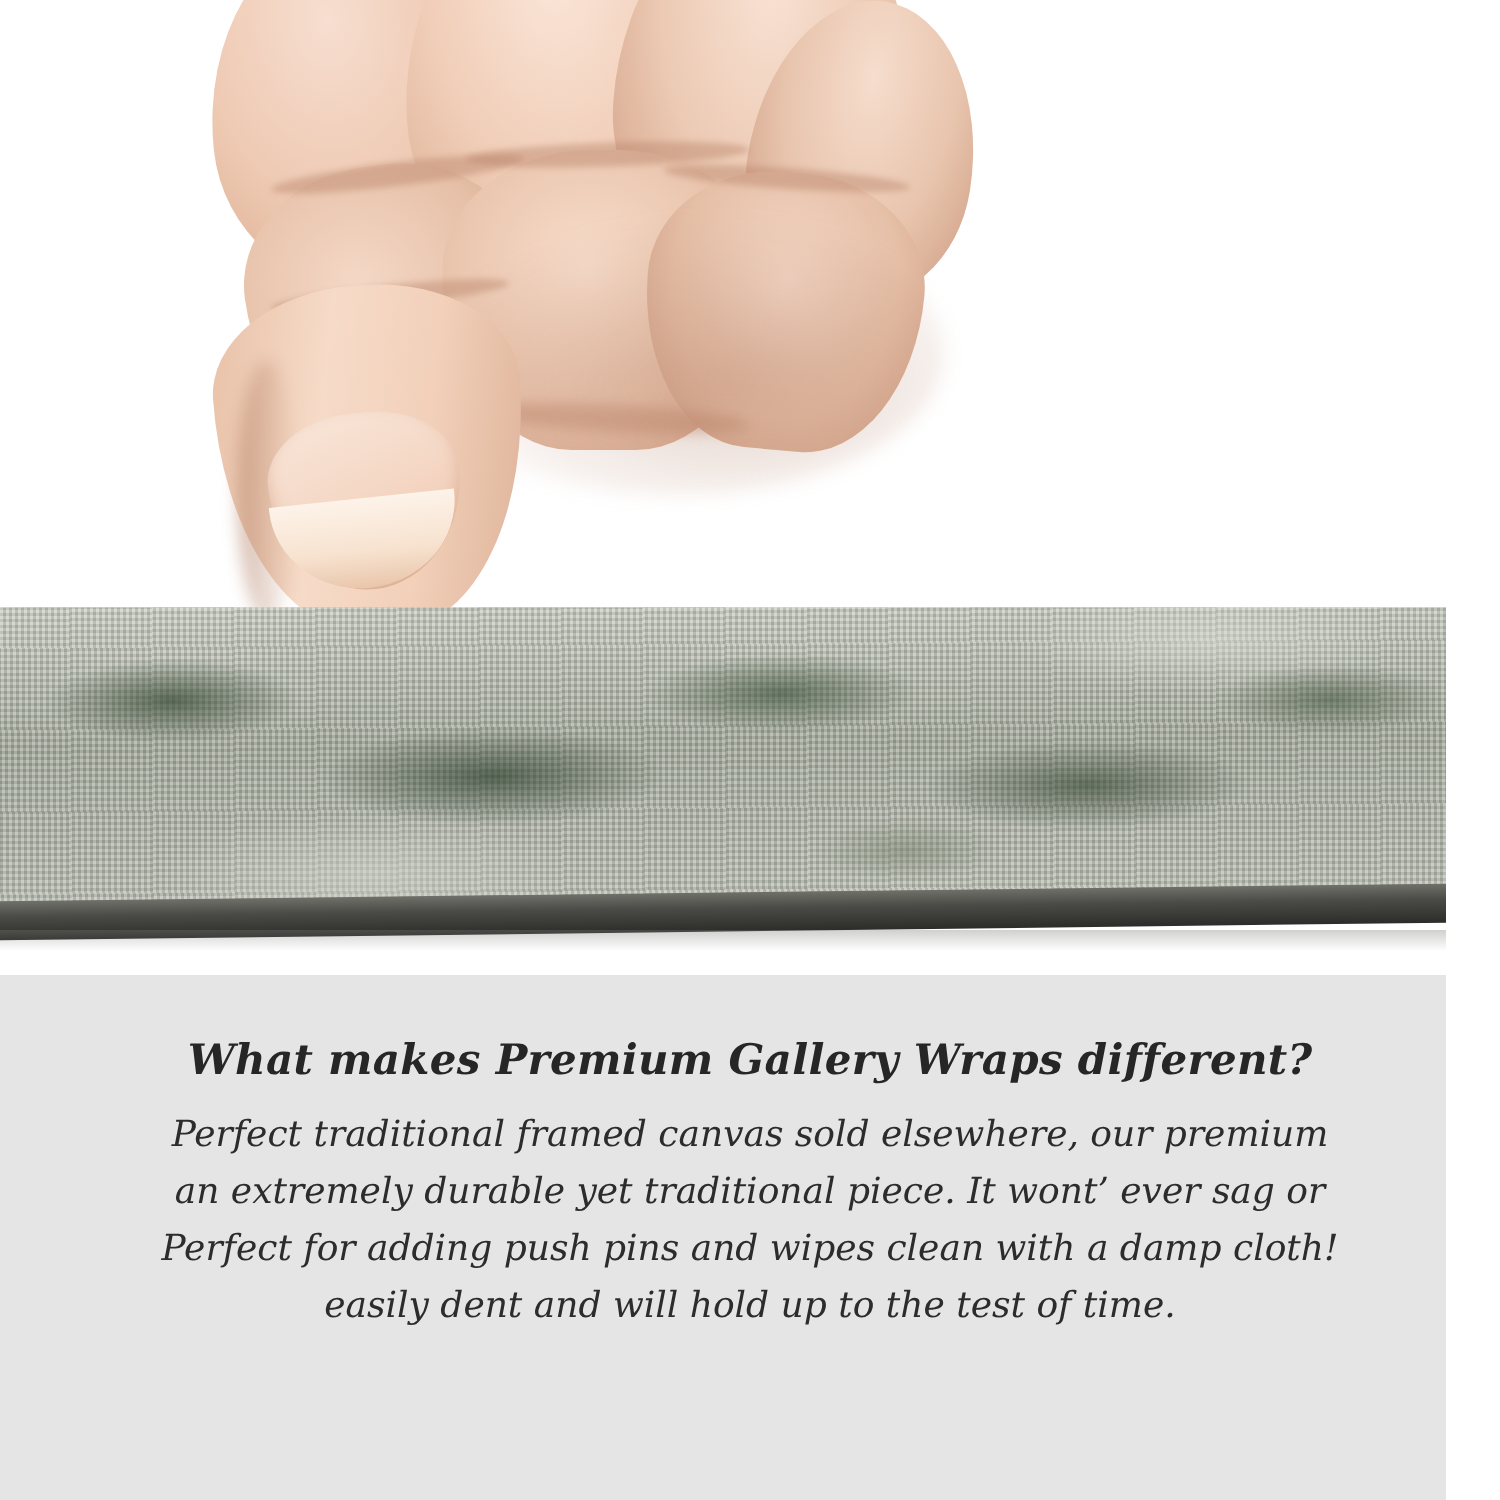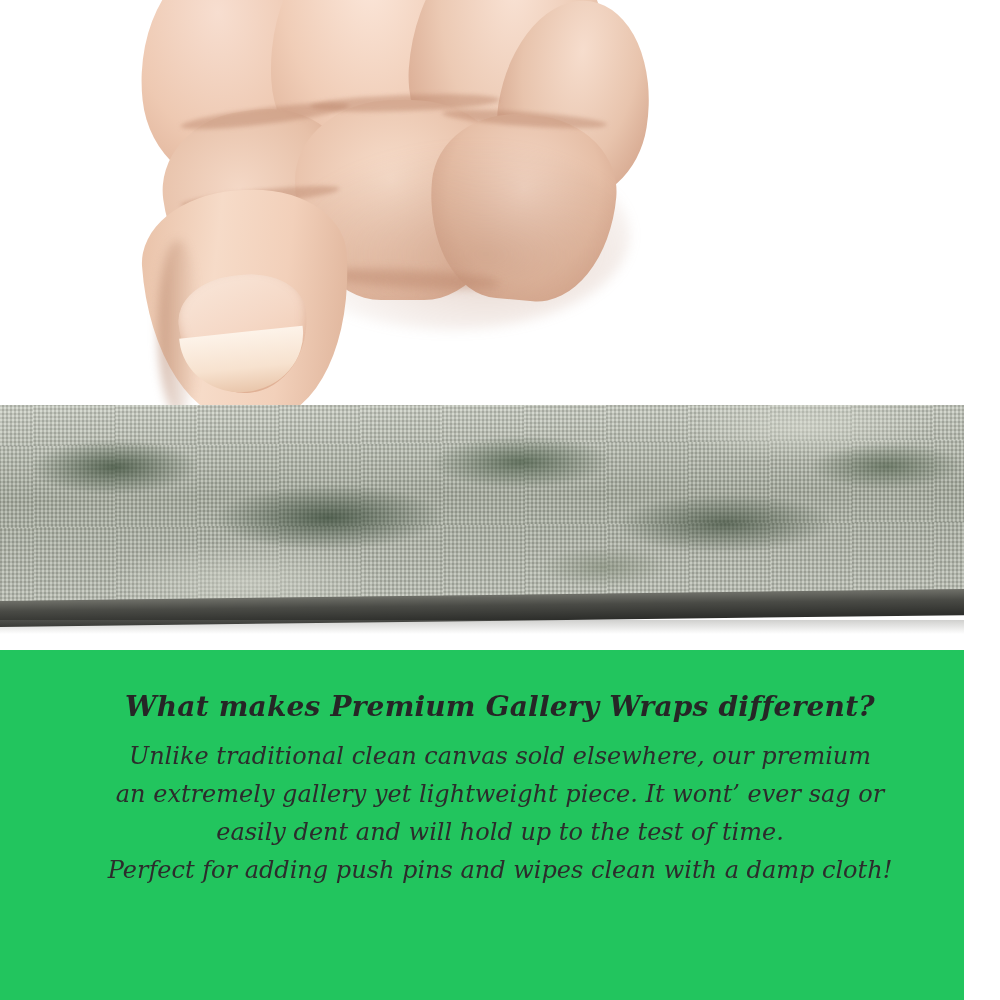--- a/index.html
+++ b/index.html
@@ -10,21 +10,21 @@
   body {
     width: 1000px;
     height: 1000px;
     overflow: hidden;
     font-family: "DejaVu Sans", sans-serif;
   }
   .page {
     position: relative;
     width: 964px;
     height: 1000px;
-    background: #22c55e;
+    background: #e5e5e5;
     overflow: hidden;
   }
 
   
   .photo {
     position: absolute;
     left: 0;
     top: 0;
     width: 1000px;
     height: 650px;
@@ -254,19 +254,19 @@
     <div class="canvas-strip">
       <div class="canvas-face"></div>
 
       <div class="canvas-edge"></div>
     </div>
     <div class="canvas-under"></div>
   </div>
 
   <div class="caption">
     <div class="caption-head">What makes Premium Gallery Wraps different?</div>
-    <div class="caption-line">Unlike traditional clean canvas sold elsewhere, our premium</div>
-    <div class="caption-line">an extremely gallery yet lightweight piece. It wont’ ever sag or</div>
+    <div class="caption-line">Perfect traditional framed canvas sold elsewhere, our premium</div>
+    <div class="caption-line">an extremely durable yet traditional piece. It wont’ ever sag or</div>
+    <div class="caption-line">Perfect for adding push pins and wipes clean with a damp cloth!</div>
     <div class="caption-line">easily dent and will hold up to the test of time.</div>
-    <div class="caption-line">Perfect for adding push pins and wipes clean with a damp cloth!</div>
   </div>
 
 </div>
 
 </body></html>

